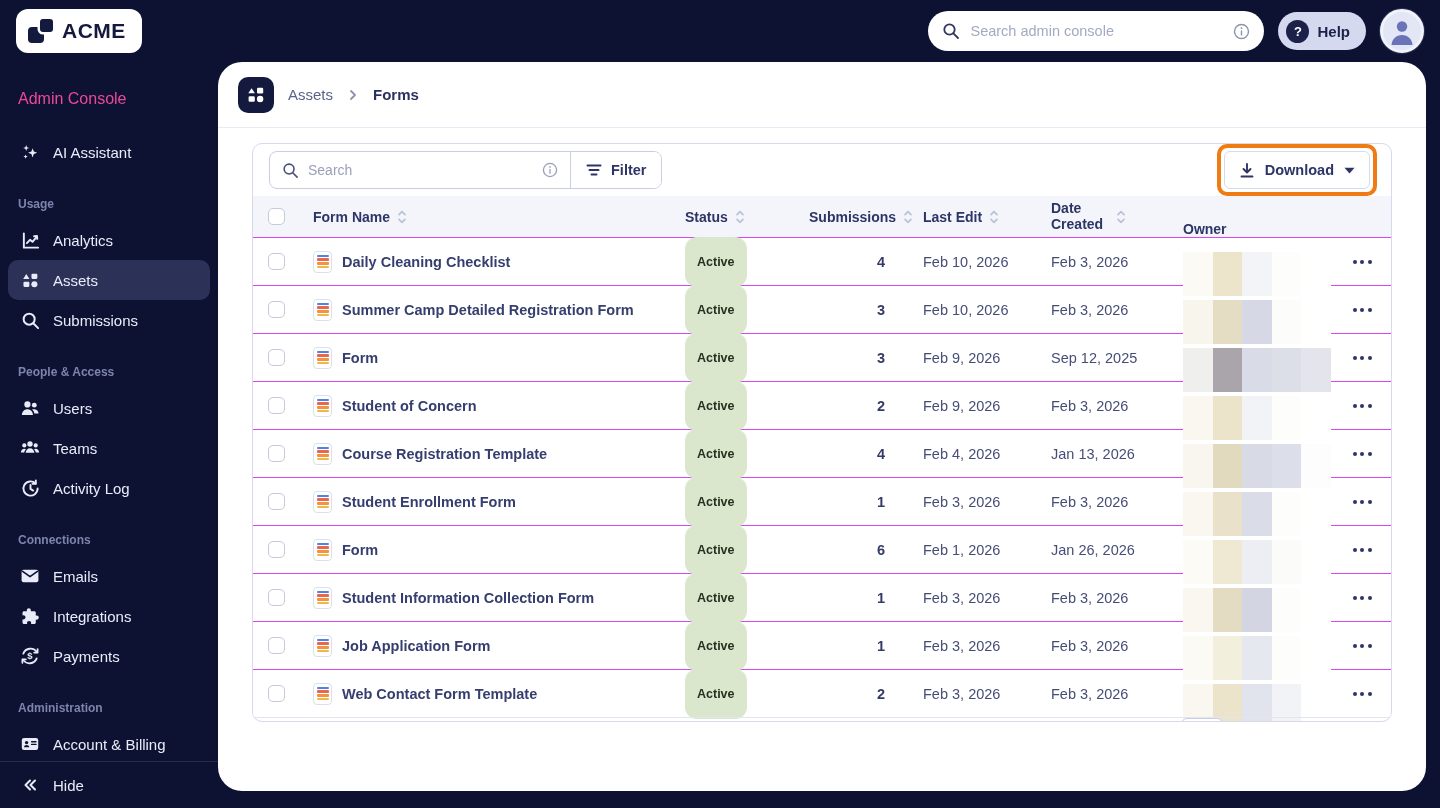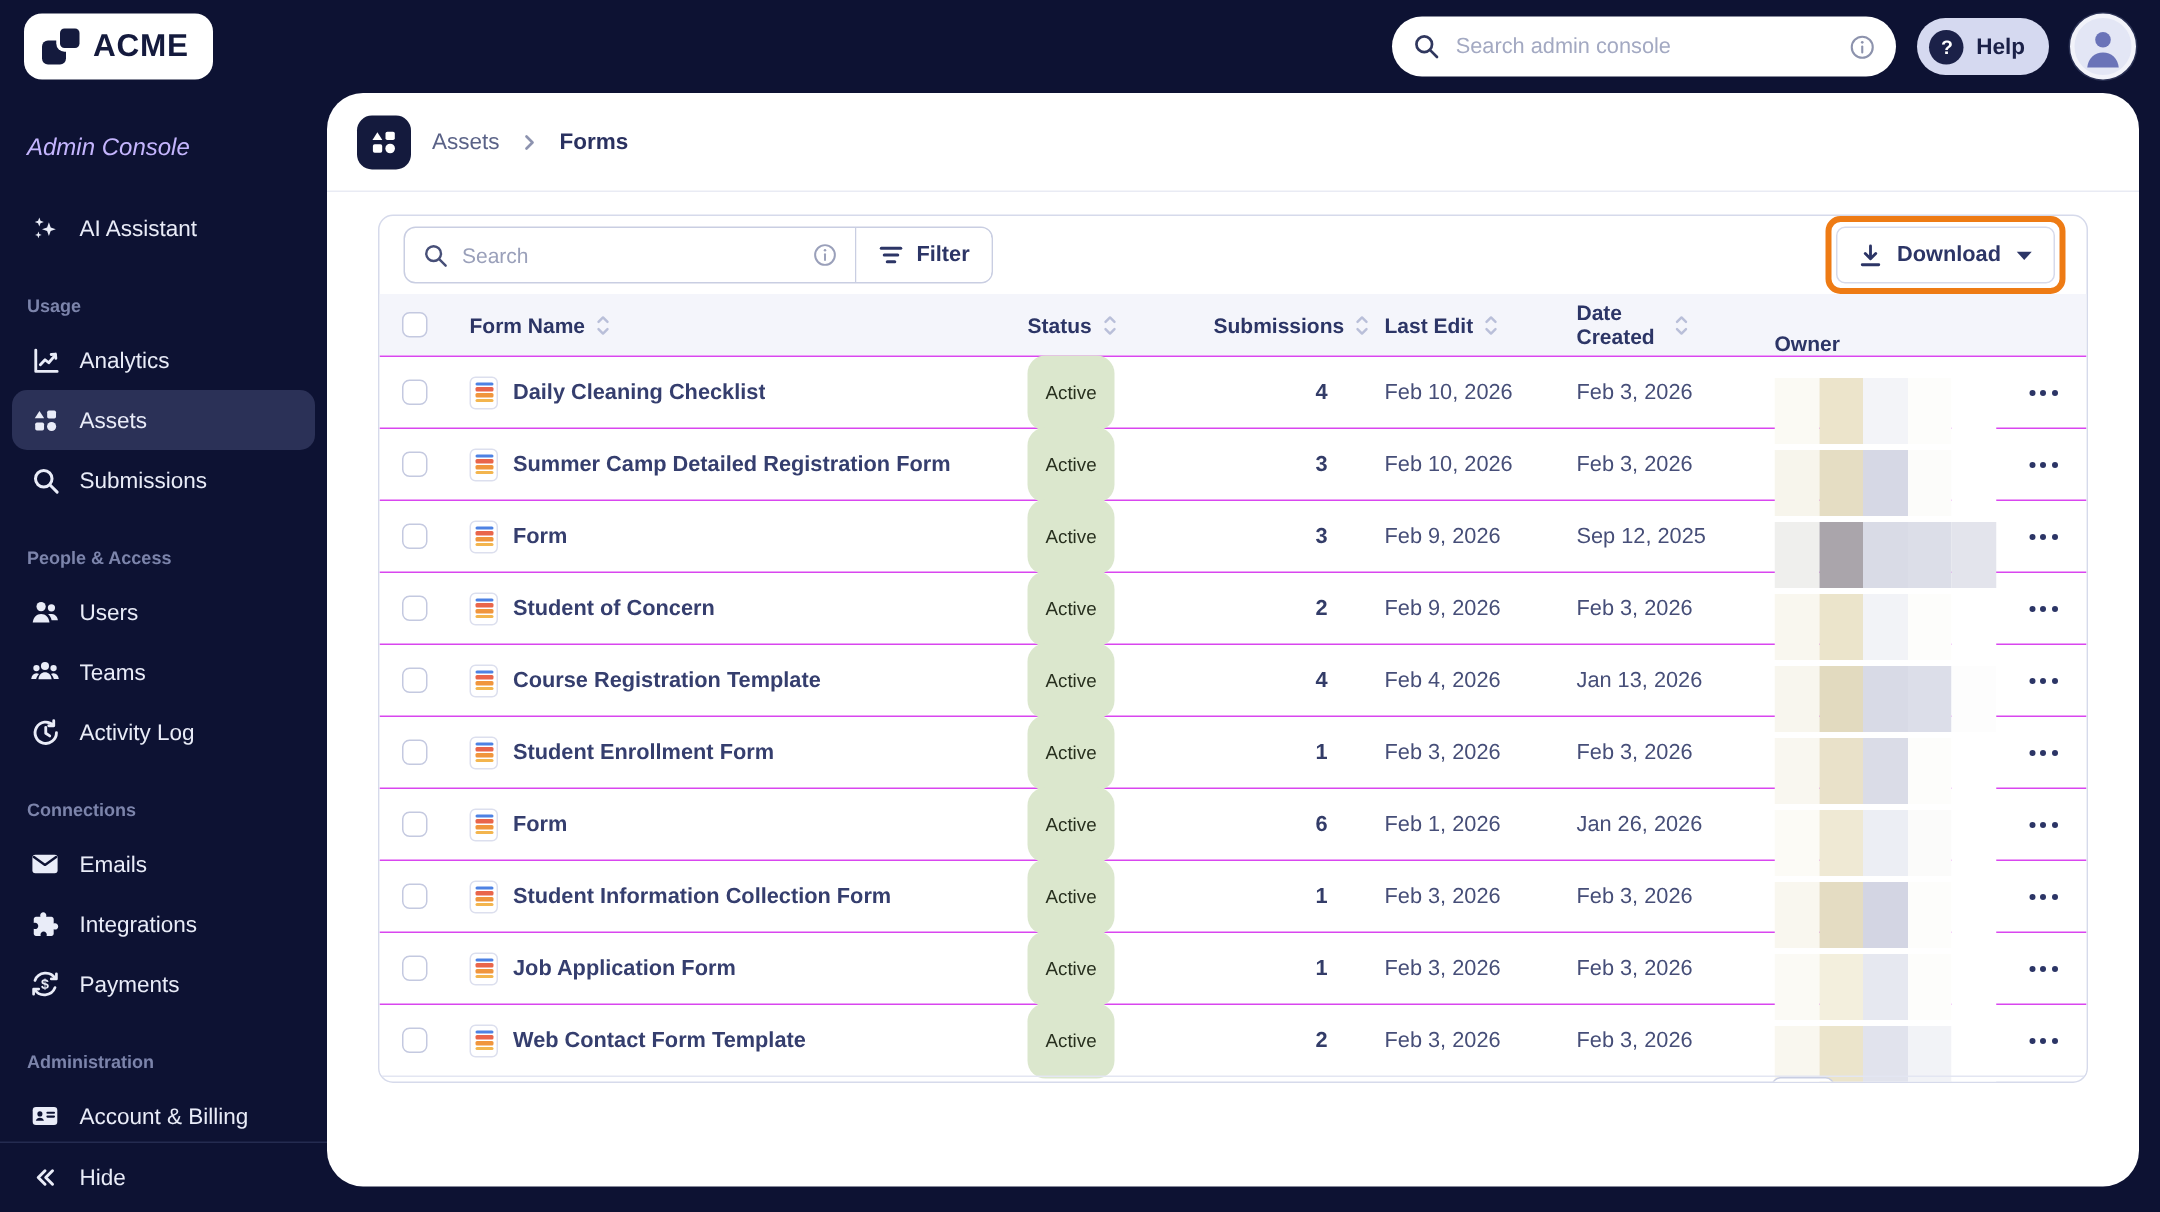--- a/index.html
+++ b/index.html
@@ -17,21 +17,21 @@
   .top-search { width:336px; height:40px; background:#fff; border-radius:20px; display:flex; align-items:center; padding:0 14px; gap:10px; }
   .top-search input { border:0; outline:0; flex:1; font-size:14.5px; color:#30375e; font-family:inherit; background:transparent; }
   .top-search input::placeholder { color:#a3a9c2; }
   .help-pill { height:38px; background:#d5d9f0; border-radius:19px; display:flex; align-items:center; gap:8px; padding:0 16px 0 8px; cursor:pointer; }
   .help-q { width:23px; height:23px; border-radius:50%; background:#1b2148; color:#fff; font-size:13px; font-weight:700; display:flex; align-items:center; justify-content:center; }
   .help-label { font-size:15px; font-weight:700; color:#1b2148; }
   .avatar { width:44px; height:44px; border-radius:50%; background:#e3e6f5; border:3px solid #f2f3fa; box-shadow:0 0 0 1px #2a3154; display:flex; align-items:center; justify-content:center; overflow:hidden; cursor:pointer; }
 
   
   .sidebar { position:absolute; top:62px; left:0; width:218px; bottom:0; color:#e9ecf8; padding:28px 8px 0 8px; }
-  .side-title { font-size:16px; color:#c4b5fd; padding-left:10px;font-style:italic; }
+  .side-title { font-size:16px; color:#ec4899; padding-left:10px; }
   .nav-item { height:40px; display:flex; align-items:center; gap:13px; padding-left:12px; border-radius:10px; font-size:15px; color:#e9ecf8; cursor:pointer; }
   .nav-item.active { background:#2b3157; }
   .nav-icon { width:20px; height:20px; display:flex; align-items:center; justify-content:center; color:#e9ecf8; flex:0 0 20px; }
   .assistant { margin-top:24px; }
   .sec-label { font-size:12px; font-weight:700; color:#7c84ab; padding-left:10px; margin:25px 0 9px; }
   .side-bottom { position:absolute; left:0; right:0; bottom:0; border-top:1px solid #242b50; padding:2px 8px 2px; background:#0d1233; }
   .side-bottom .nav-item { height:42px; }
 
   
   .card { position:absolute; left:218px; top:62px; right:14px; bottom:17px; background:#fff; border-radius:24px; overflow:hidden; }
@@ -65,21 +65,21 @@
   .c-created{ flex:0 0 132px; }
   .c-owner { flex:0 0 150px;margin-top:25px; }
   .c-act   { flex:0 0 58px; justify-content:center; }
   .th { gap:7px; }
   .sort { display:flex; cursor:pointer; }
   .hdr2 { line-height:1.1; max-width:58px; }
   .checkbox { width:17px; height:17px; border:1.5px solid #c4c9e0; border-radius:5px; background:#fff; cursor:pointer; }
   .form-icon { width:19px; height:22px; border:1px solid #dcdfee; border-radius:4px; background:#fff; padding:3px 2.5px; display:flex; flex-direction:column; justify-content:space-between; flex:0 0 19px; }
   .form-icon i { display:block; height:2.5px; border-radius:1px; }
   .fname { font-size:14.5px; font-weight:700; color:#353e6e; white-space:nowrap; overflow:hidden; text-overflow:ellipsis; }
-  .pill { background:#dbe7cd; color:#28301f; font-size:12.5px; font-weight:400; padding:18px 12px; border-radius:12px; }
+  .pill { background:#dbe7cd; color:#28301f; font-size:12.5px; font-weight:700; padding:18px 12px; border-radius:12px; }
   .num { font-size:14.5px; font-weight:700; color:#333c68; }
   .datecell { font-size:14.5px; color:#464e78; }
   .blur { display:flex; height:44px; width:148px; overflow:hidden; }
   .blur i { flex:1; display:block; }
   .dots { display:flex; gap:3.5px; cursor:pointer; padding:6px 4px; }
   .dots i { width:4px; height:4px; border-radius:50%; background:#2c3566; display:block; }
 
   .tfoot { margin-top:auto; height:45px; border-top:1px solid #e3e6f2; display:flex; align-items:center; justify-content:space-between; padding:0 18px 0 16px; }
   .results { font-size:14.5px; color:#3c4468; }
   .pager { display:flex; align-items:center; gap:18px; font-size:14.5px; color:#3c4468; }

